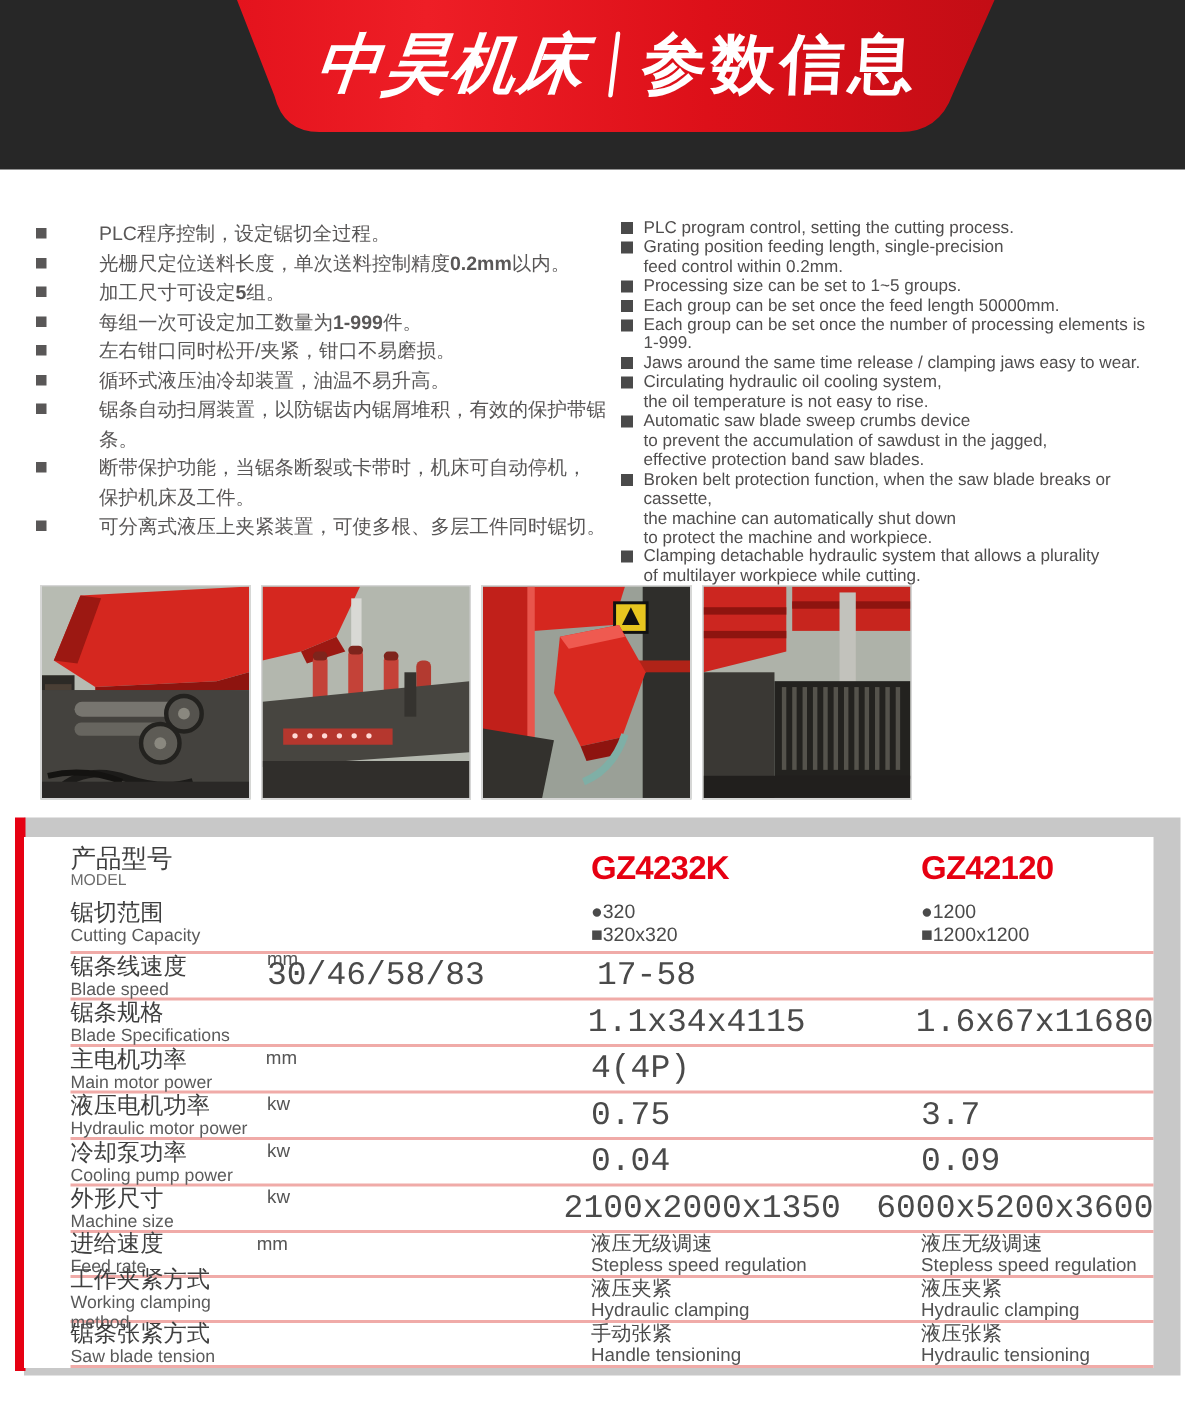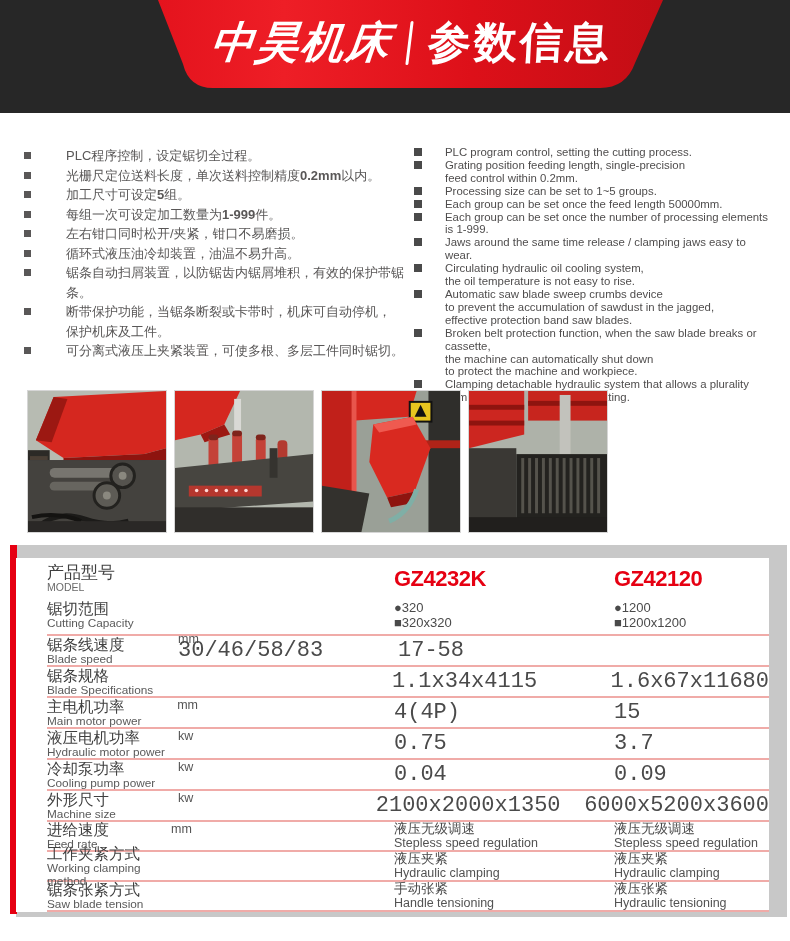--- a/index.html
+++ b/index.html
@@ -24,21 +24,21 @@
   
   .features{position:absolute;top:146px;left:24px;width:752px;display:flex;}
   .col{display:flex;flex-direction:column;}
   .col-zh{width:386px;}
   .col-en{width:360px;margin-left:4px;}
   .bullet{display:flex;align-items:flex-start;}
   .marker{flex:none;background:var(--tgray);}
   .col-zh .bullet{font-size:13px;line-height:19.5px;color:var(--tgray);gap:28px;}
   .col-zh .marker{width:7px;height:7px;margin:6px 7px 0 0;}
   .col-zh b{font-size:13px;margin-top:22px;}
-  .col-en .bullet{font-size:11.4px;line-height:12.9px;color:#4f4d4d;gap:16px;}
+  .col-en .bullet{font-size:11.4px;line-height:12.9px;color:#4f4d4d;}
   .col-en .marker{width:8px;height:8px;margin:2px 7px 0 0;background:#4a4a4a;}
   .b-text{white-space:pre-line;}
   
   .photos{position:absolute;top:390px;left:27px;display:flex;gap:7px;}
   .photo{width:140px;height:143px;border:1px solid #d6d6d6;box-sizing:border-box;
          background:#aeb2aa;overflow:hidden;}
   .photo svg{display:block;width:100%;height:100%;}
   
   .spec-backdrop{position:absolute;left:16px;top:545px;width:771px;height:372px;background:var(--panel);}
   .accent-bar{position:absolute;left:10px;top:545px;width:7px;height:369px;background:var(--accent);}
@@ -355,23 +355,20 @@
 
   <div class="t-row row-single">
     <div class="cell-label">
       <div class="zh">主电机功率</div>
       <div class="en">Main motor power</div>
     </div>
     <div class="cell-unit">kw</div>
     <div class="cell-v c1">
             <span class="v-line">4(4P)</span>
           </div>
-    <div class="cell-v c2">
-            <span class="v-line">15</span>
-          </div>
   </div>
 
   <div class="t-row row-single">
     <div class="cell-label">
       <div class="zh">液压电机功率</div>
       <div class="en">Hydraulic motor power</div>
     </div>
     <div class="cell-unit">kw</div>
     <div class="cell-v c1">
             <span class="v-line">0.75</span>

